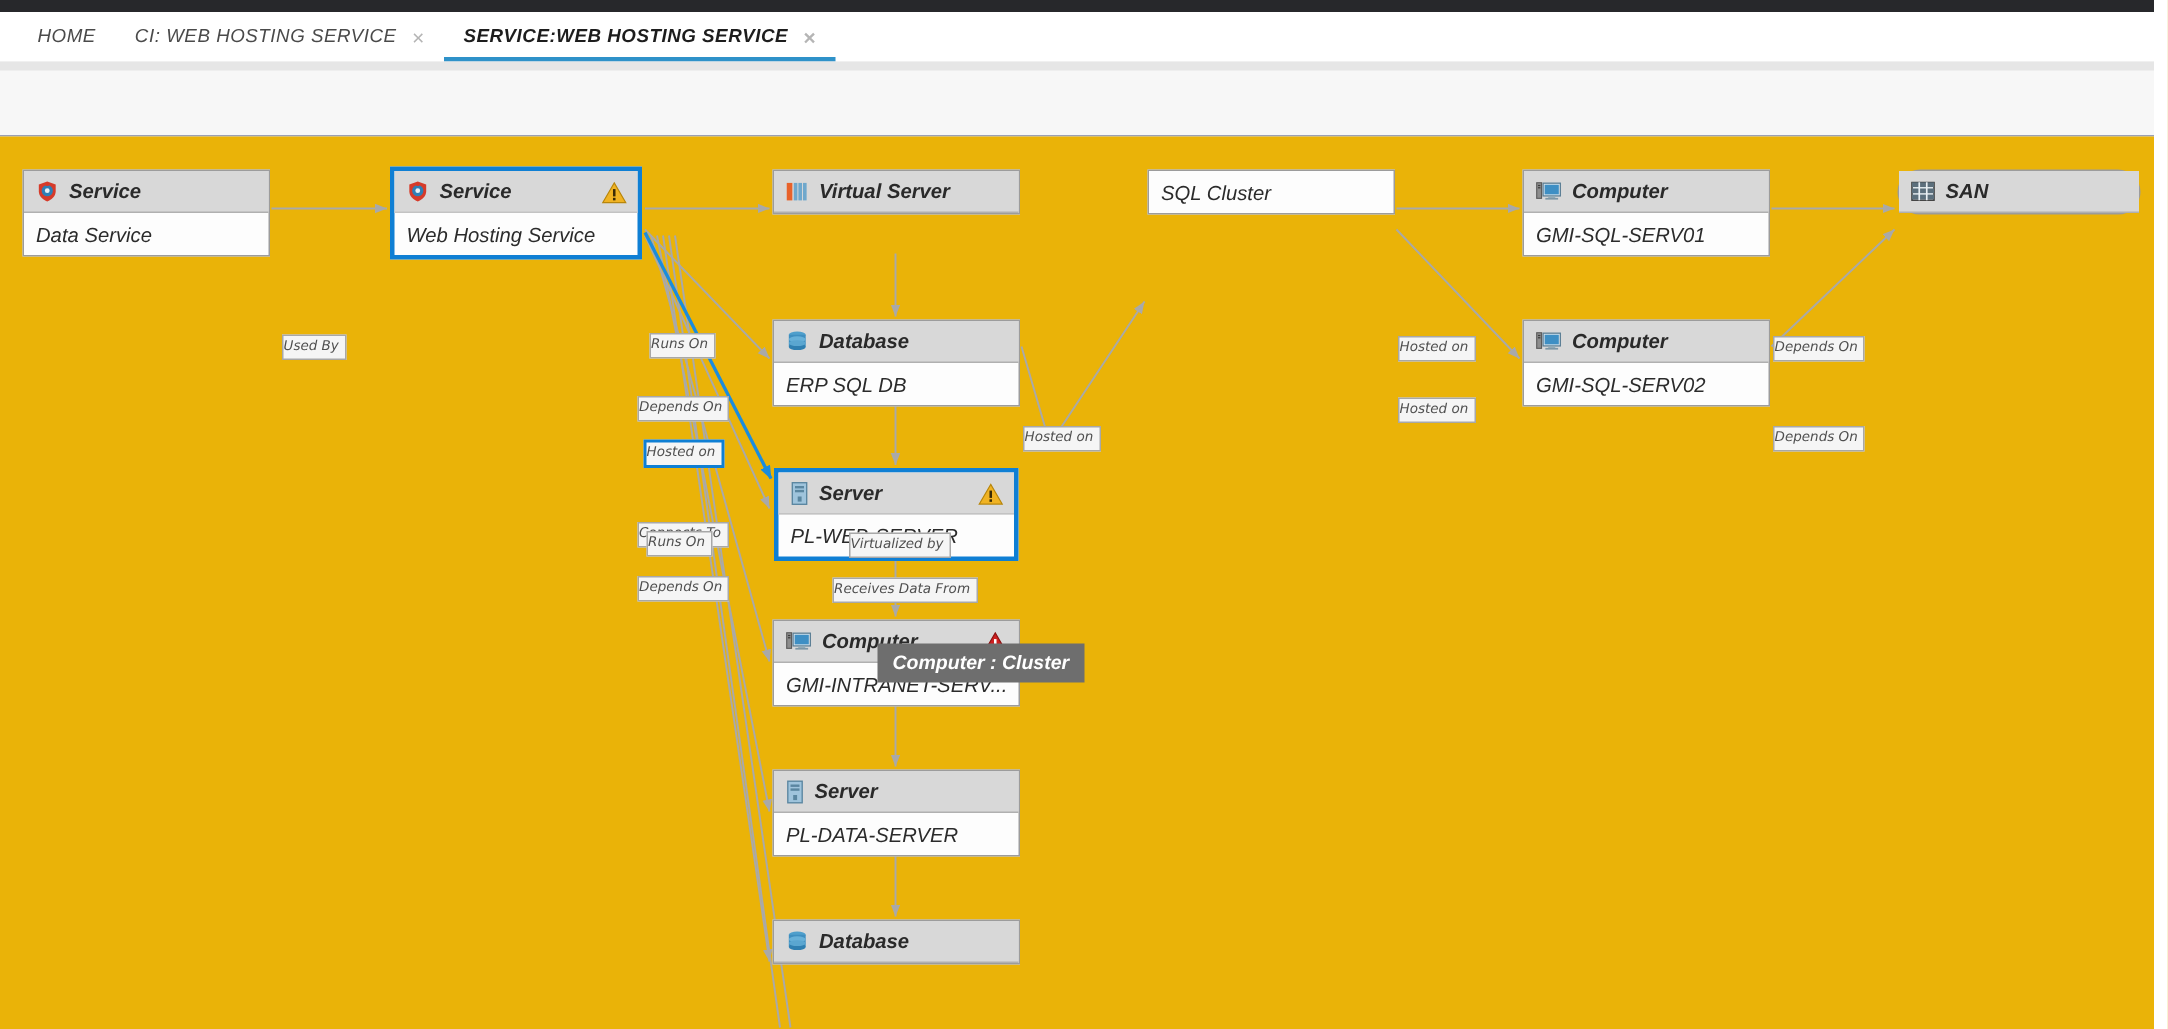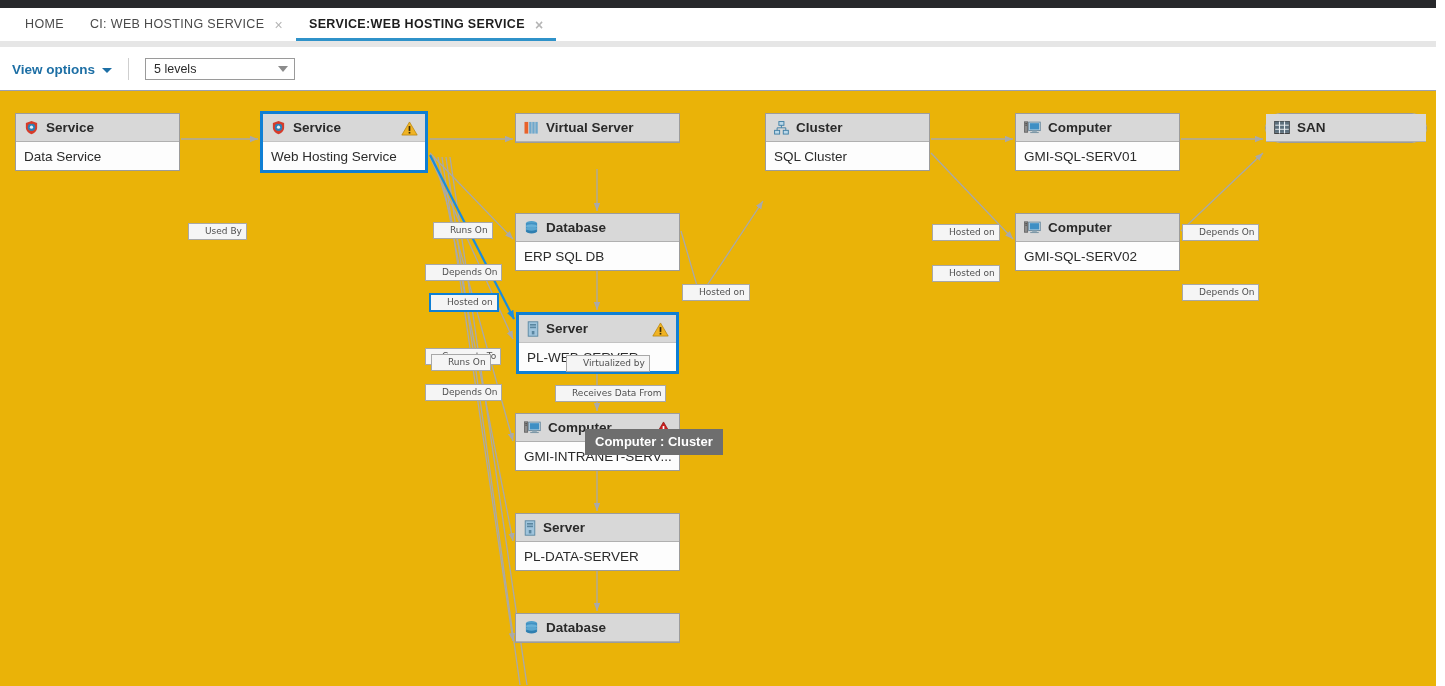--- a/index.html
+++ b/index.html
@@ -4,21 +4,21 @@
 <title>Service Map</title>
 <style>
   * { box-sizing: border-box; }
   html, body {
     margin: 0; padding: 0;
     width: 1445px; height: 686px;
     background: #ffffff;
     font-family: "Liberation Sans", sans-serif;
     overflow: hidden;
   }
-  #app { position: relative; width: 1445px; height: 542px; background:#f7f7f7; }
+  #app { position: relative; width: 1445px; height: 542px; background:#f7f7f7;font-style:italic; }
 
   
   .topstrip {
     position:absolute; left:0; top:0; width:1436px; height:8px;
     background:#27282b;
   }
   .topstrip-right {
     position:absolute; left:1436px; top:0; width:9px; height:686px;
     background:#ffffff;
   }
@@ -108,21 +108,21 @@
   }
 
   
   .warn-ico { width:16px; height:14px; position:relative; flex:0 0 auto; }
   .warn-ico svg { display:block; }
 
   
   .elabel {
     position:absolute; background:#f5f5f5; border:1px solid #a8a8a8;
     font-size:9px; color:#4f4f4f; line-height:1;
-    padding:3px 4px 3px 16px; white-space:nowrap;
+    padding:3px 4px 3px 0; white-space:nowrap;
     font-family:"DejaVu Sans", sans-serif;
   }
   .elabel.hi { border:2px solid #0f7fd4; background:#f5f5f5; }
 
   
   .tooltip {
     position:absolute; background:#6e6e6e; color:#ffffff;
     font-size:13px; font-weight:bold; padding:6px 10px;
     white-space:nowrap; line-height:1.1;
   }
@@ -145,31 +145,20 @@
           <span class="tclose">×</span>
         </div>
         <div class="tab active">
           <span class="tlabel">SERVICE:WEB HOSTING SERVICE</span>
           <span class="tclose">×</span>
         </div>
       </div>
   </div>
   <div class="tabbar-sep"></div>
 
-  <div class="toolbar">
-    <div class="viewopts">
-      <span>View options</span>
-      <span class="caret-down"></span>
-    </div>
-    <div class="tb-divider"></div>
-    <div class="levelsel">
-      <span>5 levels</span>
-      <span class="sel-caret"></span>
-    </div>
-  </div>
   <div class="toolbar-sep"></div>
 
   <div class="canvas">
 
     <svg class="wires" viewBox="0 0 1436 595" preserveAspectRatio="none">
       <defs>
         <marker id="ah" markerWidth="9" markerHeight="9" refX="8" refY="3.2" orient="auto" markerUnits="userSpaceOnUse">
           <path d="M0,0 L8,3.2 L0,6.4 z" fill="#a9a9a9"></path>
         </marker>
         <marker id="ahb" markerWidth="10" markerHeight="10" refX="8.5" refY="3.6" orient="auto" markerUnits="userSpaceOnUse">
@@ -343,31 +332,20 @@
                 <rect x="2" y="3.4" width="12" height="8.6" fill="#3f8fc0"></rect>
                 <ellipse cx="8" cy="12" rx="6" ry="2.3" fill="#2f7fb0"></ellipse>
                 <ellipse cx="8" cy="6.6" rx="6" ry="2.1" fill="#67b0d8"></ellipse>
                 <ellipse cx="8" cy="9.3" rx="6" ry="2.1" fill="#5aa6d0"></ellipse>
               </svg>
             </span>
             <span class="ntype">Database</span>
           </div>
         </div>
         <div class="node" id="n-sql-cluster" style="left: 765px; top: 22px; width: 165px;">
-          <div class="nhead">
-            <span style="display: flex;">
-              <svg width="15" height="14" viewBox="0 0 16 15">
-                <rect x="5.2" y="0.6" width="5.4" height="4" fill="#bcd9ea" stroke="#3f7fa5" stroke-width="1"></rect>
-                <rect x="0.6" y="10" width="5.4" height="4" fill="#bcd9ea" stroke="#3f7fa5" stroke-width="1"></rect>
-                <rect x="9.9" y="10" width="5.4" height="4" fill="#bcd9ea" stroke="#3f7fa5" stroke-width="1"></rect>
-                <path d="M7.9 4.6 V7.3 M3.3 10 V7.3 M12.6 10 V7.3 M3.3 7.3 H12.6" stroke="#3f7fa5" stroke-width="1" fill="none"></path>
-              </svg>
-            </span>
-            <span class="ntype">Cluster</span>
-          </div>
           <div class="nbody">SQL Cluster</div>
         </div>
         <div class="node" id="n-gmi-sql-serv01" style="left: 1015px; top: 22px; width: 165px;">
           <div class="nhead">
             <span style="display: flex;">
               <svg width="17" height="15" viewBox="0 0 18 15">
                 <rect x="0.5" y="1.5" width="3.4" height="11" fill="#8d8d8d" stroke="#5c5c5c" stroke-width="0.8"></rect>
                 <rect x="1.4" y="3" width="1.7" height="0.9" fill="#3f3f3f"></rect>
                 <rect x="1.4" y="4.6" width="1.7" height="0.9" fill="#3f3f3f"></rect>
                 <rect x="5" y="1.8" width="12.2" height="9" fill="#d9e6ee" stroke="#5c7f95" stroke-width="0.9"></rect>

